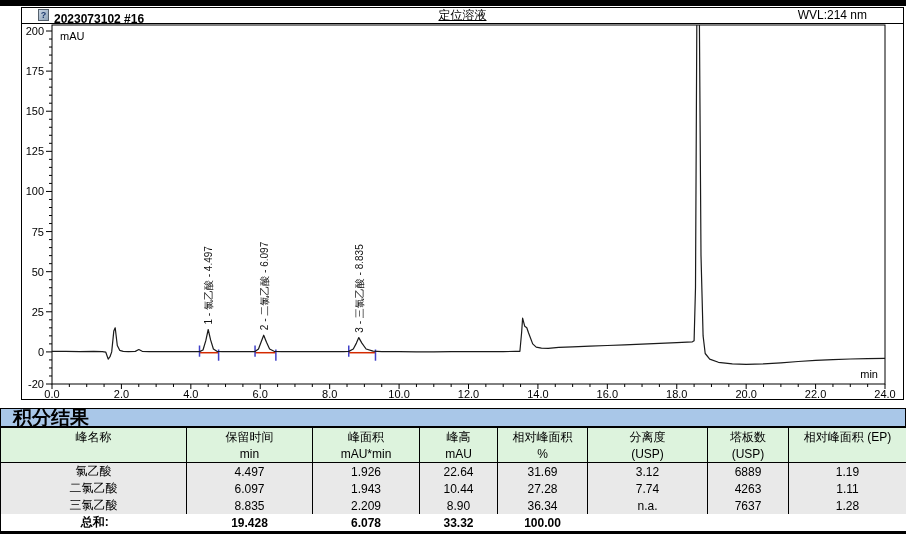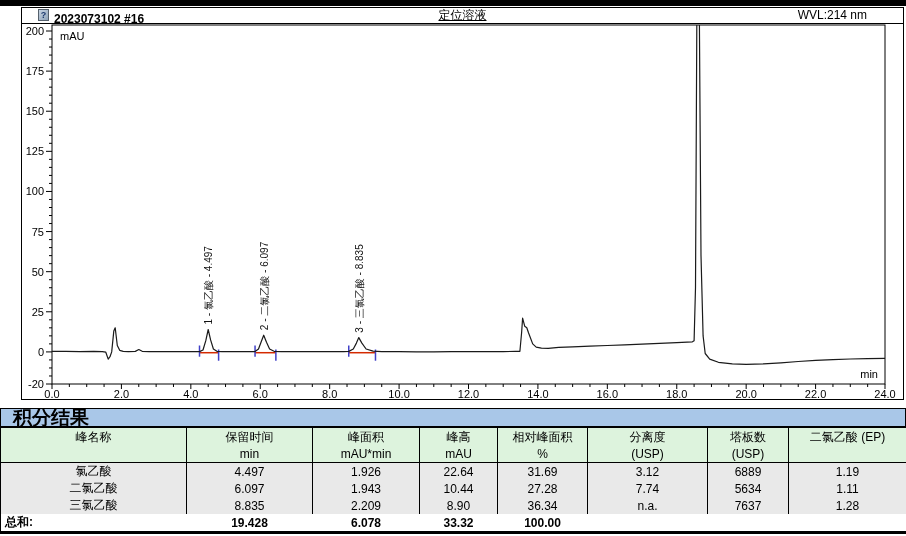--- a/index.html
+++ b/index.html
@@ -44,21 +44,21 @@
   table.results-table th,table.results-table td{
     padding:0 2px;text-align:center;overflow:hidden;white-space:nowrap;
   }
   thead th{background:#ddf3dd;font-weight:normal;border-right:1px solid #000;height:17px;}
   thead tr.names th{border-top:1px solid #000;height:18px;}
   thead tr.units th{border-bottom:1px solid #000;height:16px;}
   tbody td{background:#e9e9e9;border-right:1px solid #000;height:17px;}
   tbody tr:last-child td{border-bottom:2px solid #000;}
   tr.total td{background:#fff;font-weight:bold;border-right:none;height:17px;}
   td.name-cell,th.name-col{text-align:center;}
-  tr.total td.total-label{text-align:left;padding-left:4px;}
+  tr.total td.total-label{text-align:center;padding-left:4px;}
 </style>
 </head>
 <body>
 
 <div class="topbar"></div>
 
 <div class="chart-panel">
   <div class="panel-header">
     <span class="inj-icon">?</span>
     <span class="sample-id">2023073102 #16</span>
@@ -230,21 +230,21 @@
       </colgroup>
     <thead id="results-thead">
         <tr class="names">
           <th class="name-col">峰名称</th>
           <th>保留时间</th>
           <th>峰面积</th>
           <th>峰高</th>
           <th>相对峰面积</th>
           <th>分离度</th>
           <th>塔板数</th>
-          <th>二氯乙酸 (EP)</th>
+          <th>相对峰面积 (EP)</th>
         </tr>
         <tr class="units">
           <th></th>
           <th>min</th>
           <th>mAU*min</th>
           <th>mAU</th>
           <th>%</th>
           <th>(USP)</th>
           <th>(USP)</th>
           <th></th>
@@ -261,21 +261,21 @@
           <td class="value-cell">6889</td>
           <td class="value-cell">1.19</td>
         </tr>
         <tr>
           <td class="name-cell">二氯乙酸</td>
           <td class="value-cell">6.097</td>
           <td class="value-cell">1.943</td>
           <td class="value-cell">10.44</td>
           <td class="value-cell">27.28</td>
           <td class="value-cell">7.74</td>
-          <td class="value-cell">5634</td>
+          <td class="value-cell">4263</td>
           <td class="value-cell">1.11</td>
         </tr>
         <tr>
           <td class="name-cell">三氯乙酸</td>
           <td class="value-cell">8.835</td>
           <td class="value-cell">2.209</td>
           <td class="value-cell">8.90</td>
           <td class="value-cell">36.34</td>
           <td class="value-cell">n.a.</td>
           <td class="value-cell">7637</td>

